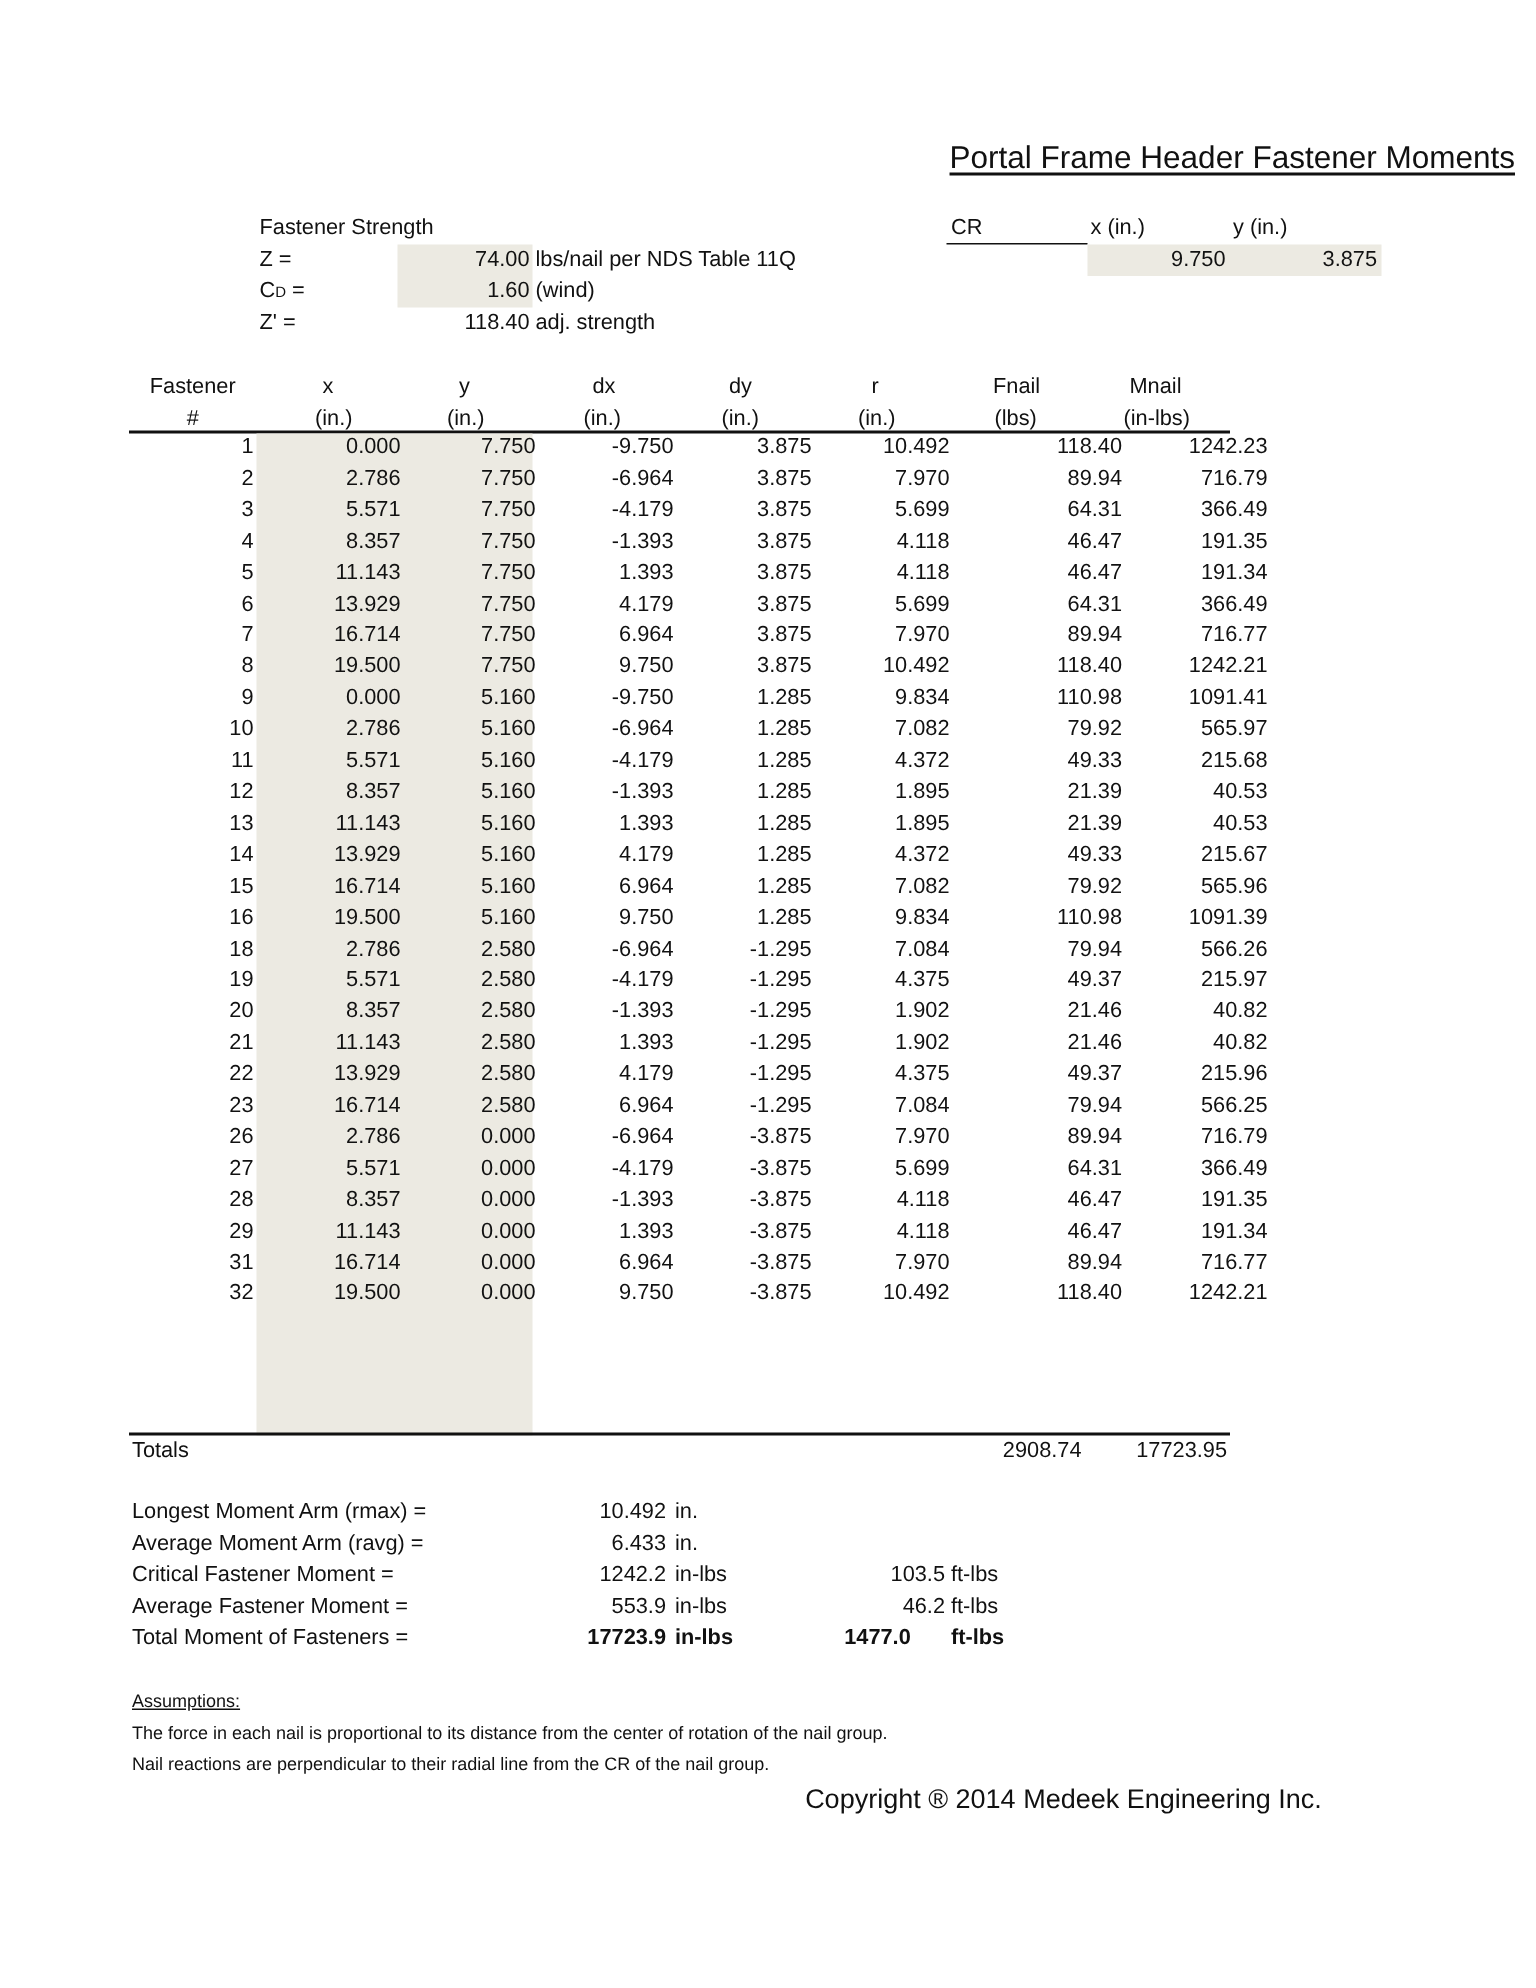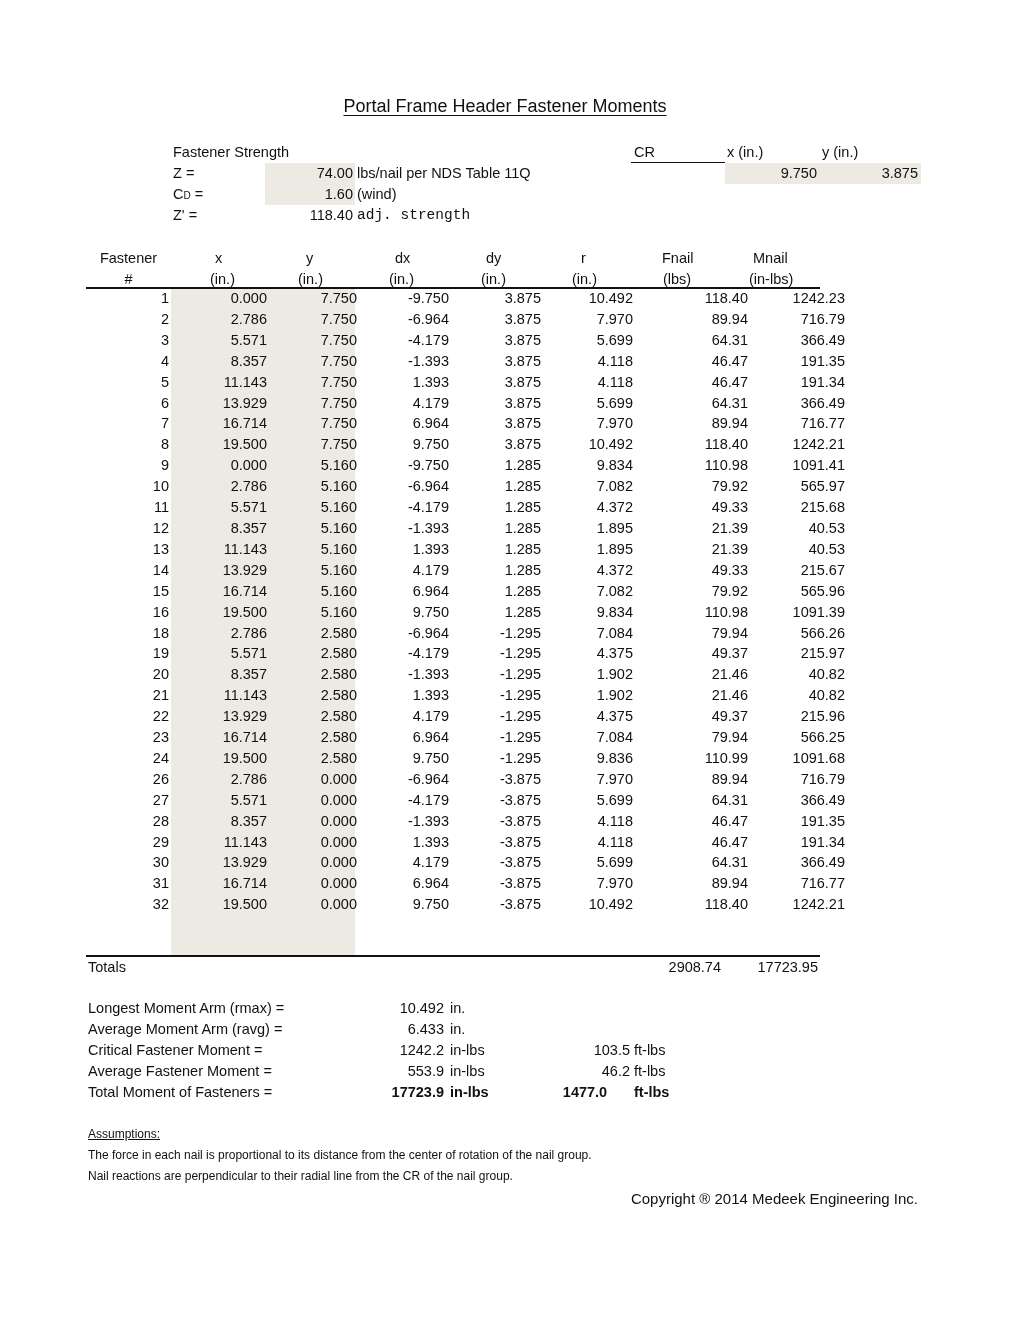--- a/index.html
+++ b/index.html
@@ -2,28 +2,28 @@
 <html><head>
 <meta charset="utf-8">
 <style>
   html, body { margin: 0; padding: 0; background: #ffffff; }
   body { width: 1024px; height: 1325px; position: relative; overflow: hidden;
          font-family: "Liberation Sans", sans-serif; color: #111; }
   .sheet { position: absolute; left: 0; top: 0; width: 1024px; height: 1325px; font-size: 14.5px; }
   .abs { position: absolute; white-space: nowrap; line-height: 20px; }
   .r { text-align: right; }
   .c { text-align: center; }
-  .title { left: 0; width: 1010px; top: 93px; font-size: 18px; text-align: center; line-height: 26px; }
+  .title { left: 0; width: 1010px; top: 93px; font-size: 21px; text-align: right; line-height: 26px; }
   .title span { text-decoration: underline; text-underline-offset: 3px; }
   .shade { position: absolute; background: #eceae2; }
   .hline { position: absolute; background: #111; height: 2px; }
   .hline.thin { height: 1px; }
   .bold { font-weight: bold; }
   .small { font-size: 12px; }
-  .copyright { font-size: 15px; }
+  .copyright { font-size: 18px; text-align: center; }
   .ul { text-decoration: underline; }
   .sub { font-size: 10px; }
   table.grid { position: absolute; left: 86px; top: 288px; border-collapse: collapse; }
   table.grid td { height: 20.9px; padding: 0; line-height: 20.9px; font-size: 14.5px; text-align: right; white-space: nowrap; }
   .c0 { width: 83px; }
   .c1 { width: 98px; }
   .c2 { width: 90px; }
   .c3 { width: 92px; }
   .c4 { width: 92px; }
   .c5 { width: 92px; }
@@ -43,21 +43,21 @@
   <div class="abs" style="left:173px; top:163px;">Z =</div>
   <div class="abs r" style="left:265px; width:88px; top:163px;">74.00</div>
   <div class="abs" style="left:357px; top:163px;">lbs/nail per NDS Table 11Q</div>
 
   <div class="abs" style="left:173px; top:184px;"><span>C</span><span class="sub">D</span><span> =</span></div>
   <div class="abs r" style="left:265px; width:88px; top:184px;">1.60</div>
   <div class="abs" style="left:357px; top:184px;">(wind)</div>
 
   <div class="abs" style="left:173px; top:205px;">Z' =</div>
   <div class="abs r" style="left:265px; width:88px; top:205px;">118.40</div>
-  <div class="abs" style="left:357px; top:205px;font-family:Liberation Mono, monospace;">adj. strength</div>
+  <div class="abs" style="left:357px; top:205px;">adj. strength</div>
 
   <div class="abs" style="left:634px; top:142px;">CR</div>
   <div class="hline thin" style="left:631px; width:94px; top:162px;"></div>
   <div class="abs" style="left:727px; top:142px;">x (in.)</div>
   <div class="abs" style="left:822px; top:142px;">y (in.)</div>
   <div class="shade" style="left:725px; top:163px; width:196px; height:21px;"></div>
   <div class="abs r" style="left:725px; width:92px; top:163px;">9.750</div>
   <div class="abs r" style="left:820px; width:98px; top:163px;">3.875</div>
 
   <div class="abs c" style="left:86px; width:85px; top:248px;">Fastener</div>
@@ -304,30 +304,20 @@
           <td class="c0">23</td>
           <td class="c1">16.714</td>
           <td class="c2">2.580</td>
           <td class="c3">6.964</td>
           <td class="c4">-1.295</td>
           <td class="c5">7.084</td>
           <td class="c6">79.94</td>
           <td class="c7">566.25</td>
         </tr>
         <tr>
-          <td class="c0">24</td>
-          <td class="c1">19.500</td>
-          <td class="c2">2.580</td>
-          <td class="c3">9.750</td>
-          <td class="c4">-1.295</td>
-          <td class="c5">9.836</td>
-          <td class="c6">110.99</td>
-          <td class="c7">1091.68</td>
-        </tr>
-        <tr>
           <td class="c0">26</td>
           <td class="c1">2.786</td>
           <td class="c2">0.000</td>
           <td class="c3">-6.964</td>
           <td class="c4">-3.875</td>
           <td class="c5">7.970</td>
           <td class="c6">89.94</td>
           <td class="c7">716.79</td>
         </tr>
         <tr>
@@ -352,30 +342,20 @@
         </tr>
         <tr>
           <td class="c0">29</td>
           <td class="c1">11.143</td>
           <td class="c2">0.000</td>
           <td class="c3">1.393</td>
           <td class="c4">-3.875</td>
           <td class="c5">4.118</td>
           <td class="c6">46.47</td>
           <td class="c7">191.34</td>
-        </tr>
-        <tr>
-          <td class="c0">30</td>
-          <td class="c1">13.929</td>
-          <td class="c2">0.000</td>
-          <td class="c3">4.179</td>
-          <td class="c4">-3.875</td>
-          <td class="c5">5.699</td>
-          <td class="c6">64.31</td>
-          <td class="c7">366.49</td>
         </tr>
         <tr>
           <td class="c0">31</td>
           <td class="c1">16.714</td>
           <td class="c2">0.000</td>
           <td class="c3">6.964</td>
           <td class="c4">-3.875</td>
           <td class="c5">7.970</td>
           <td class="c6">89.94</td>
           <td class="c7">716.77</td>

